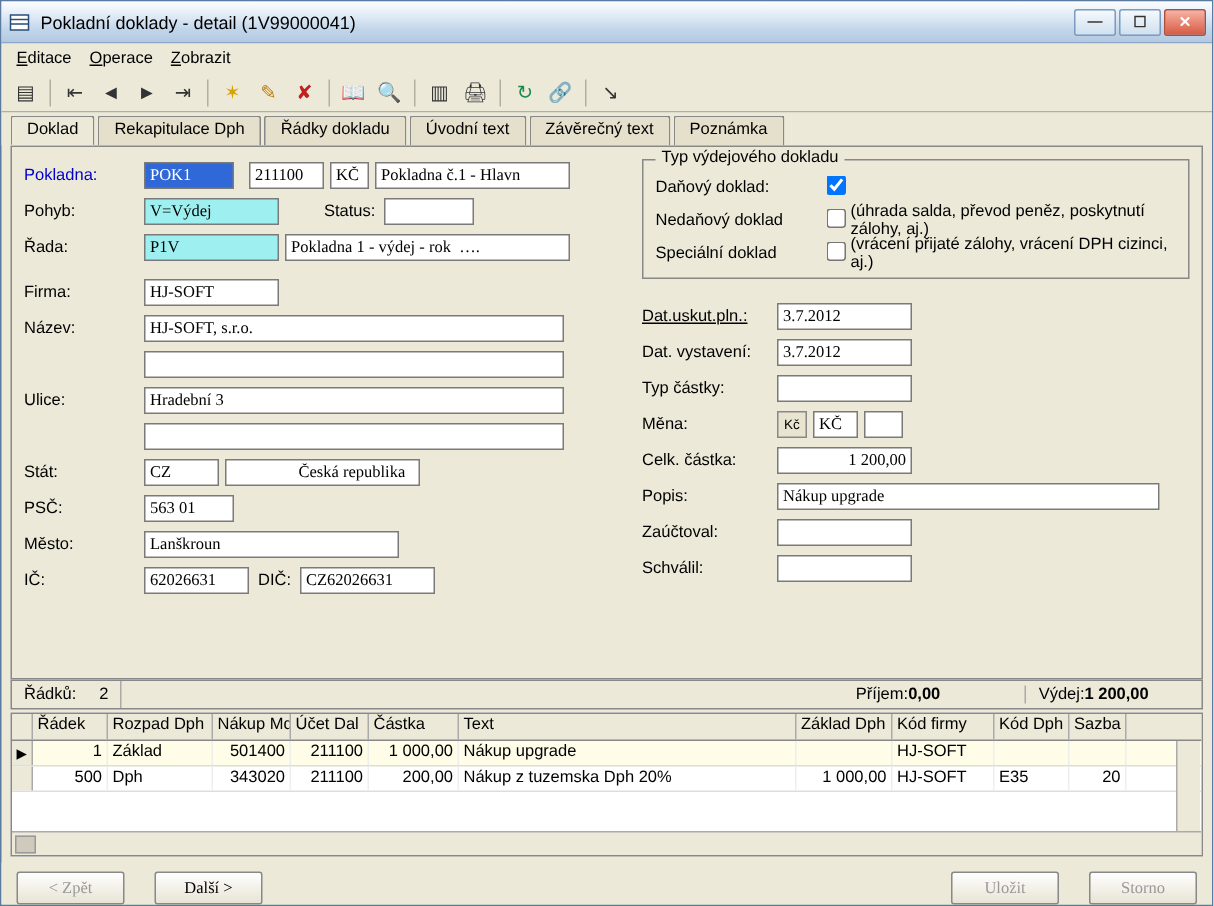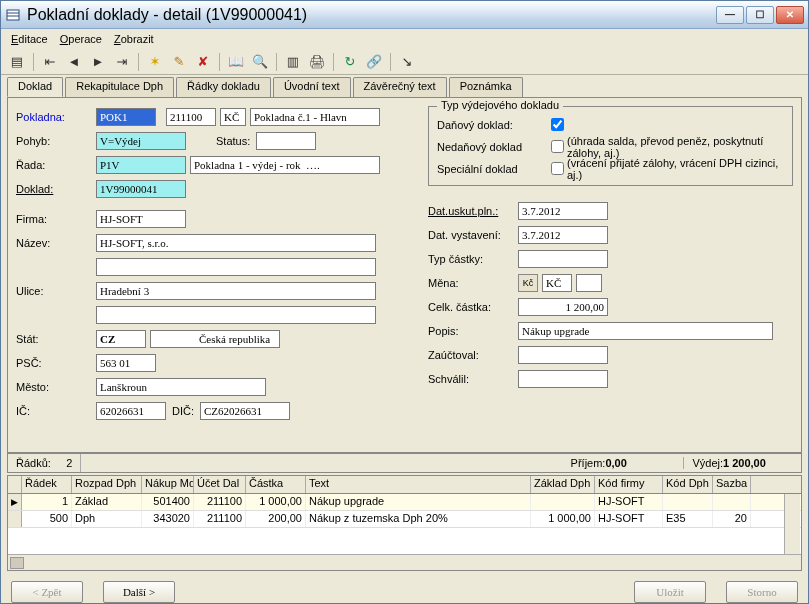--- a/index.html
+++ b/index.html
@@ -1,20 +1,20 @@
 <!DOCTYPE html>
 <html><head>
 <meta charset="utf-8">
 <style>
 * { box-sizing: border-box; margin: 0; padding: 0; }
 body { font-family: Tahoma, sans-serif; font-size: 11px; background: #fff; overflow: hidden; }
 .window { width: 809px; height: 604px; border: 1px solid #5a7aa0; background: #ece9d8; display: flex; flex-direction: column; }
 .titlebar { height: 28px; background: linear-gradient(#fdfefe,#dce8f4 40%,#c1d5ea 70%,#b4c9e0); display: flex; align-items: center; padding: 0 4px; border-bottom: 1px solid #8aa6c8; }
 .titlebar .app-icon { width: 16px; height: 16px; margin-right: 6px; display: inline-flex; align-items: center; justify-content: center; }
-.titlebar .title { flex: 1; color: #000; font-size: 16px; }
+.titlebar .title { flex: 1; color: #000; font-size: 12px; }
 .winbtns { display: flex; gap: 2px; }
 .winbtn { width: 28px; height: 18px; border: 1px solid #7a9cc0; border-radius: 2px; background: linear-gradient(#f5f9fd,#d0e0ef); display: flex; align-items: center; justify-content: center; font-size: 10px; font-weight: bold; color: #333; }
 .winbtn.close { background: linear-gradient(#f7b2a2,#d75b44); color: #fff; border-color: #b04d39; }
 .menubar { height: 20px; display: flex; align-items: center; gap: 12px; padding: 0 10px; background: #ece9d8; }
 .menubar span { cursor: default; }
 .menubar u { text-decoration: underline; }
 .toolbar { height: 26px; display: flex; align-items: center; gap: 4px; padding: 0 6px; background: #ece9d8; border-bottom: 1px solid #b0b0a0; }
 .tbtn { width: 20px; height: 20px; display: flex; align-items: center; justify-content: center; font-size: 13px; color: #333; }
 .tsep { width: 1px; height: 18px; background: #b0b0a0; margin: 0 2px; }
 .tabs { display: flex; height: 22px; padding: 2px 6px 0 6px; background: #ece9d8; }
@@ -137,24 +137,20 @@
         <span style="width:30px"></span>
         <span class="lbl" style="width:40px">Status:</span>
         <input class="inp" style="width: 60px;">
       </div>
       <div class="row">
         <span class="lbl">Řada:</span>
         <input class="inp hi" style="width: 90px;" value="P1V">
         <span style="width:4px"></span>
         <input class="inp" style="width: 190px;" value="Pokladna 1 - výdej - rok  ….">
       </div>
-      <div class="row">
-        <span class="lbl link">Doklad:</span>
-        <input class="inp hi" style="width: 90px;" value="1V99000041">
-      </div>
       <div style="height:6px"></div>
       <div class="row">
         <span class="lbl">Firma:</span>
         <input class="inp" style="width: 90px;" value="HJ-SOFT">
       </div>
       <div class="row">
         <span class="lbl">Název:</span>
         <input class="inp" style="width: 280px;" value="HJ-SOFT, s.r.o.">
       </div>
       <div class="row">
@@ -164,21 +160,21 @@
       <div class="row">
         <span class="lbl">Ulice:</span>
         <input class="inp" style="width: 280px;" value="Hradební 3">
       </div>
       <div class="row">
         <span class="lbl"></span>
         <input class="inp" style="width: 280px;" value="">
       </div>
       <div class="row">
         <span class="lbl">Stát:</span>
-        <input class="inp" style="width: 50px; font-weight: bold;" value="CZ">
+        <input class="inp" style="width: 50px;" value="CZ">
         <span style="width:4px"></span>
         <input class="inp" style="width: 130px; padding-left: 48px;" value="Česká republika">
       </div>
       <div class="row">
         <span class="lbl">PSČ:</span>
         <input class="inp" style="width: 60px;" value="563 01">
       </div>
       <div class="row">
         <span class="lbl">Město:</span>
         <input class="inp" style="width: 170px;" value="Lanškroun">

